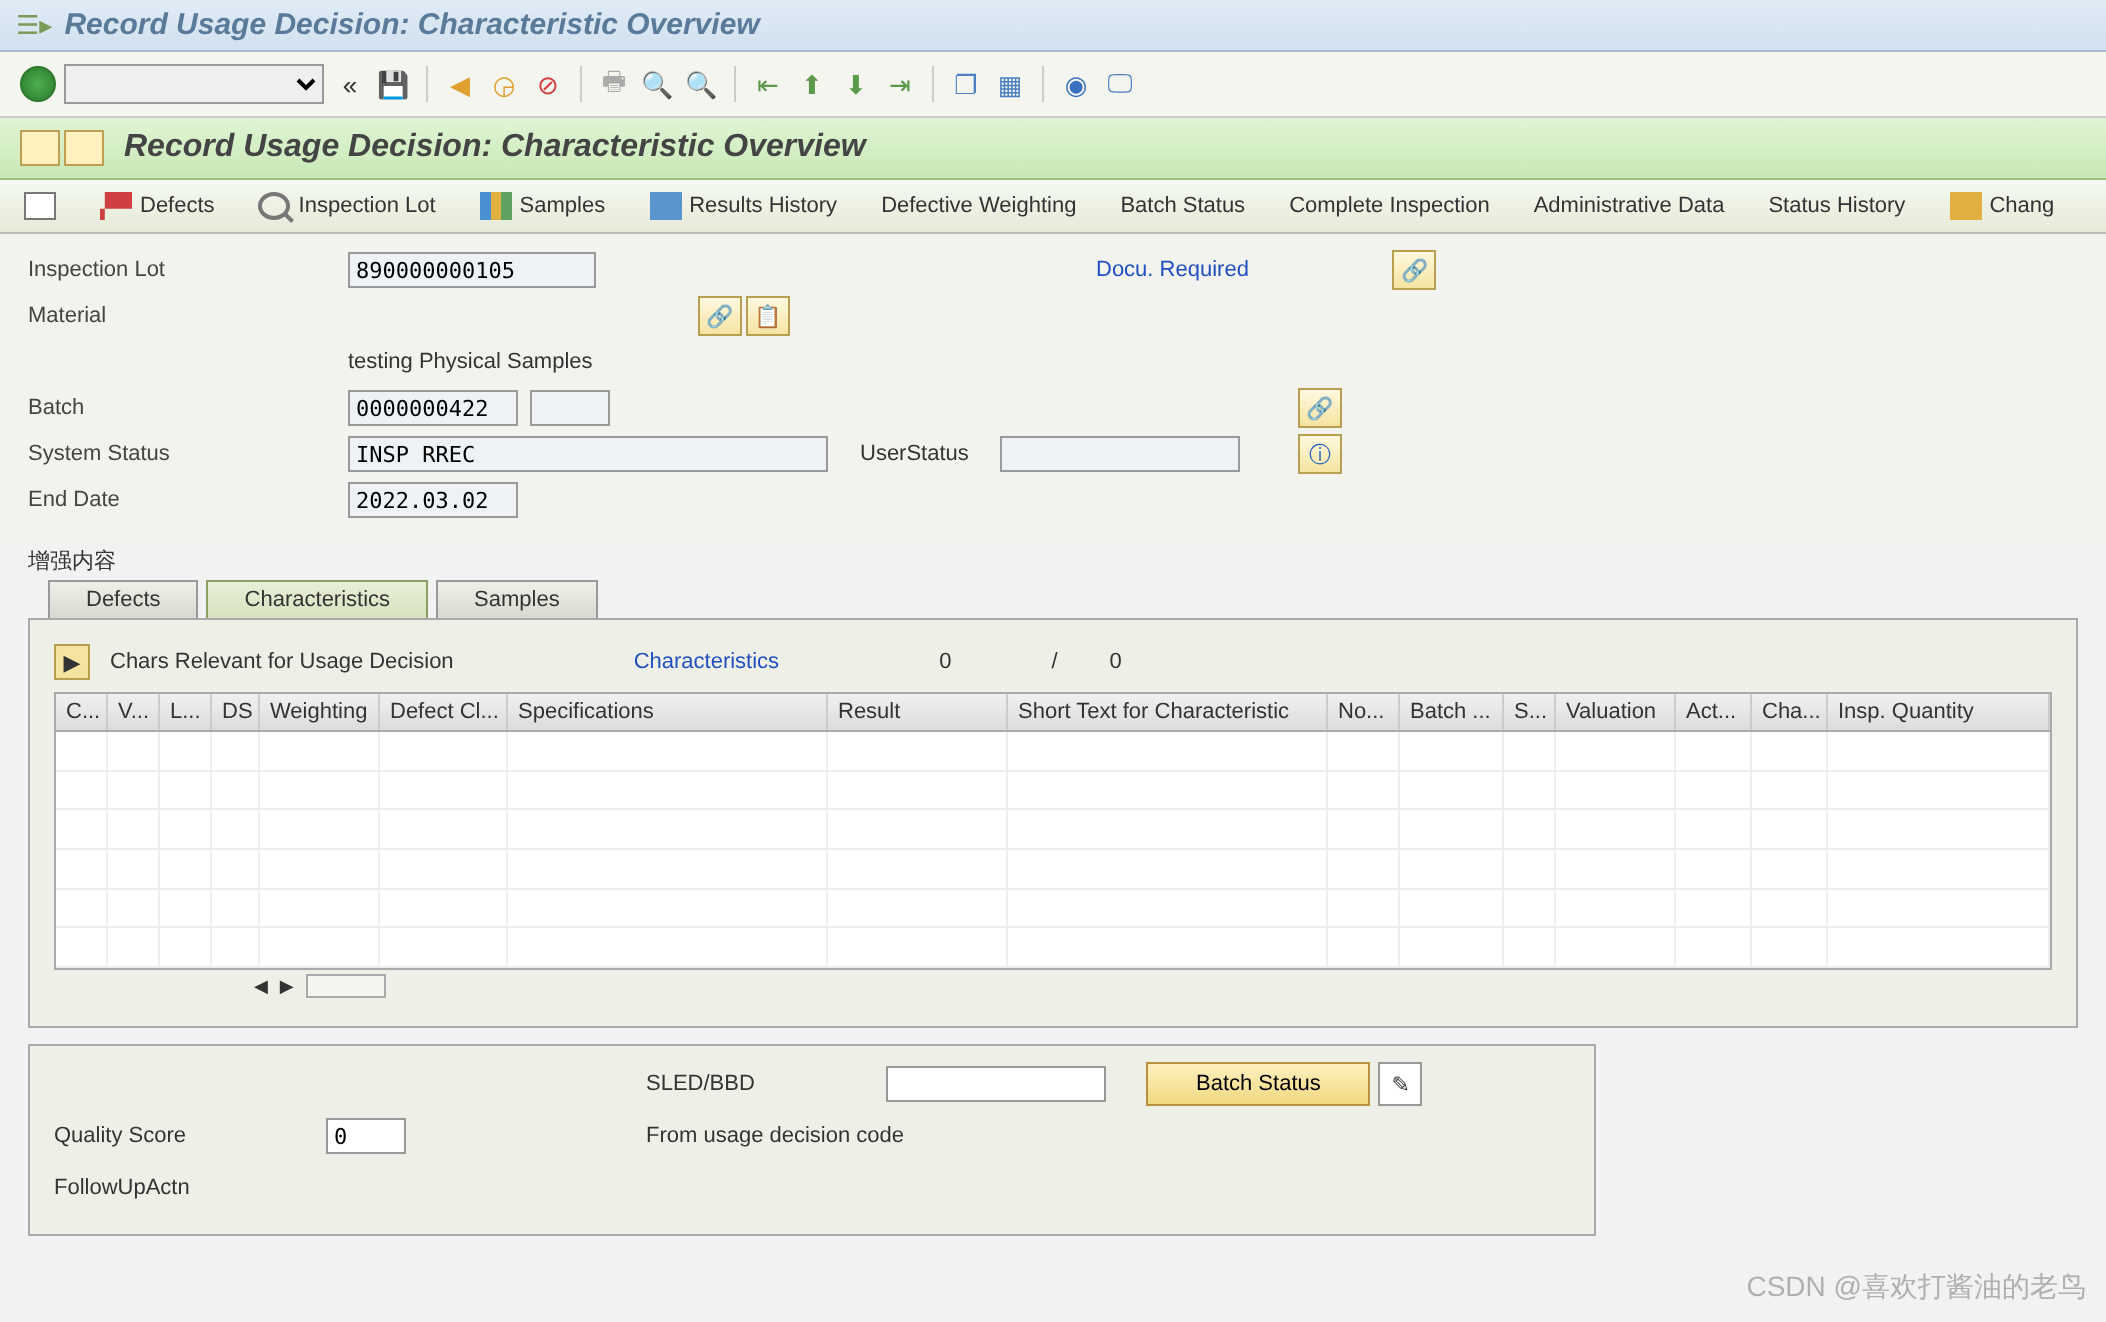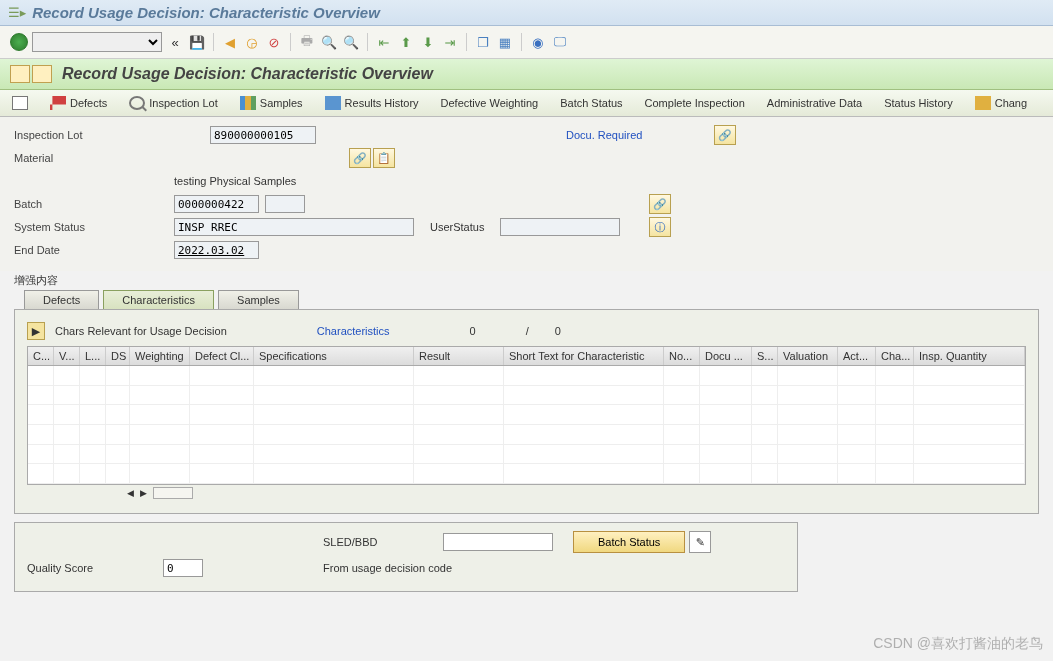--- a/index.html
+++ b/index.html
@@ -149,21 +149,21 @@
     </div>
   <div class="tb-item">
       <span class="ico ico-chang"></span>
       <span>Chang</span>
     </div>
 </div>
 
 <div class="form-area">
   <div class="form-row">
     <span class="lbl">Inspection Lot</span>
-    <input style="width: 106px; margin-left: 36px;" value="890000000105">
+    <input style="width: 124px;" value="890000000105">
     <span style="width:250px"></span>
     <span class="link-txt">Docu. Required</span>
     <span style="width:70px"></span>
     <span class="btn-box">🔗</span>
   </div>
   <div class="form-row">
     <span class="lbl">Material</span>
     <span style="width:173px"></span>
     <span class="btn-box">🔗</span>
     <span class="btn-box">📋</span>
@@ -183,21 +183,21 @@
     <span class="lbl">System Status</span>
     <input style="width: 240px;" value="INSP RREC">
     <span style="width:16px"></span>
     <span style="width:70px">UserStatus</span>
     <input style="width: 120px;" value="">
     <span style="width:27px"></span>
     <span class="btn-box" style="color:#2060c0">ⓘ</span>
   </div>
   <div class="form-row">
     <span class="lbl">End Date</span>
-    <input style="width: 85px; text-decoration: underline;" value="2022.03.02">
+    <input style="width: 85px;" value="2022.03.02">
   </div>
 </div>
 
 <div class="enh">增强内容</div>
 
 <div class="tab-strip">
   <div class="tab">Defects</div>
   <div class="tab active">Characteristics</div>
   <div class="tab">Samples</div>
 </div>
@@ -220,21 +220,21 @@
       <div class="gcol" style="width:26px">C...</div>
       <div class="gcol" style="width:26px">V...</div>
       <div class="gcol" style="width:26px">L...</div>
       <div class="gcol" style="width:24px">DS</div>
       <div class="gcol" style="width:60px">Weighting</div>
       <div class="gcol" style="width:64px">Defect Cl...</div>
       <div class="gcol" style="width:160px">Specifications</div>
       <div class="gcol" style="width:90px">Result</div>
       <div class="gcol" style="width:160px">Short Text for Characteristic</div>
       <div class="gcol" style="width:36px">No...</div>
-      <div class="gcol" style="width:52px">Docu ...</div>
+      <div class="gcol" style="width:52px">Batch ...</div>
       <div class="gcol" style="width:26px">S...</div>
       <div class="gcol" style="width:60px">Valuation</div>
       <div class="gcol" style="width:38px">Act...</div>
       <div class="gcol" style="width:38px">Cha...</div>
       <div class="gcol" style="flex:1">Insp. Quantity</div>
     </div>
     <div class="grid-body">
       <div class="grid-row">
           <div class="gcell" style="width:26px"></div>
           <div class="gcell" style="width:26px"></div>
@@ -362,16 +362,19 @@
       <span style="width:20px"></span>
       <button class="batch-btn">Batch Status</button>
       <span class="pencil-btn">✎</span>
     </div>
     <div class="ud-row">
       <span class="lbl">Quality Score</span>
       <input style="width: 40px; text-align: left;" value="0">
       <span style="width:120px"></span>
       <span>From usage decision code</span>
     </div>
+    <div class="ud-row">
+      <span class="lbl">FollowUpActn</span>
+    </div>
   </div>
 </div>
 
 <div class="watermark">CSDN @喜欢打酱油的老鸟</div>
 
 </body></html>

